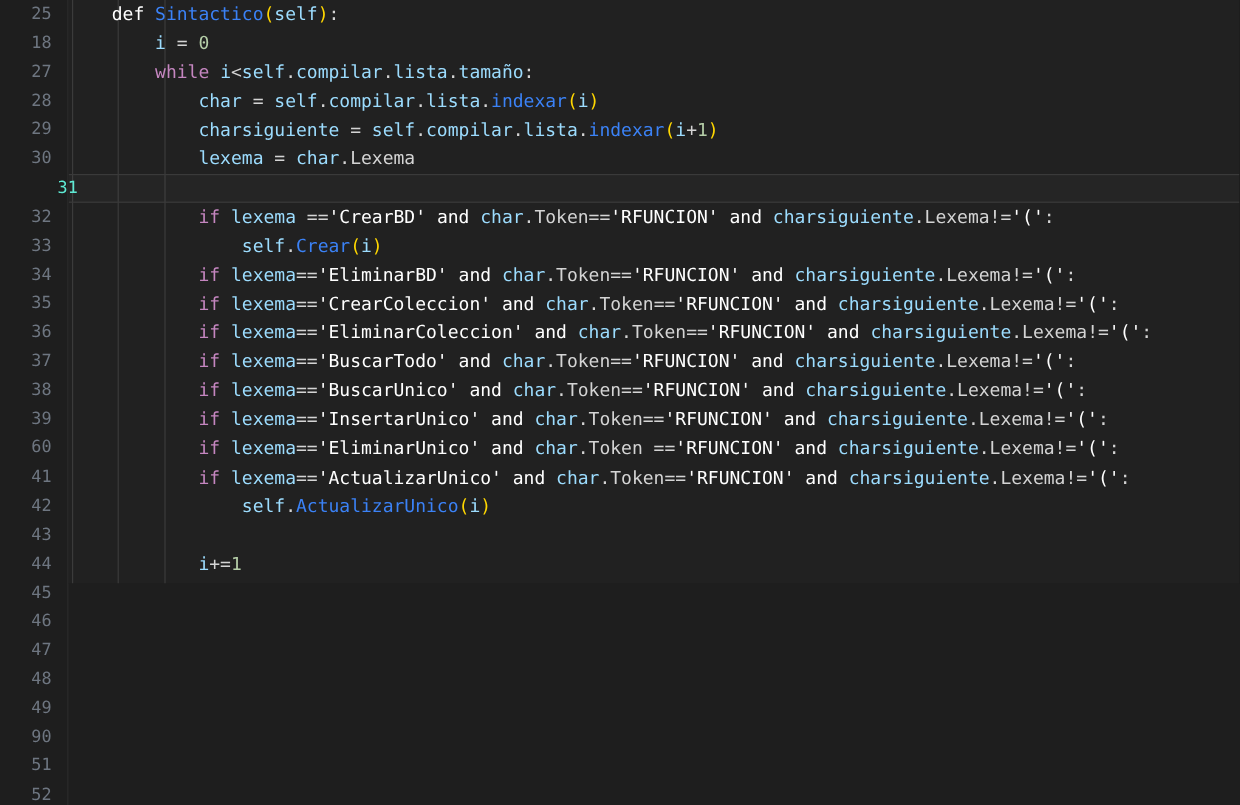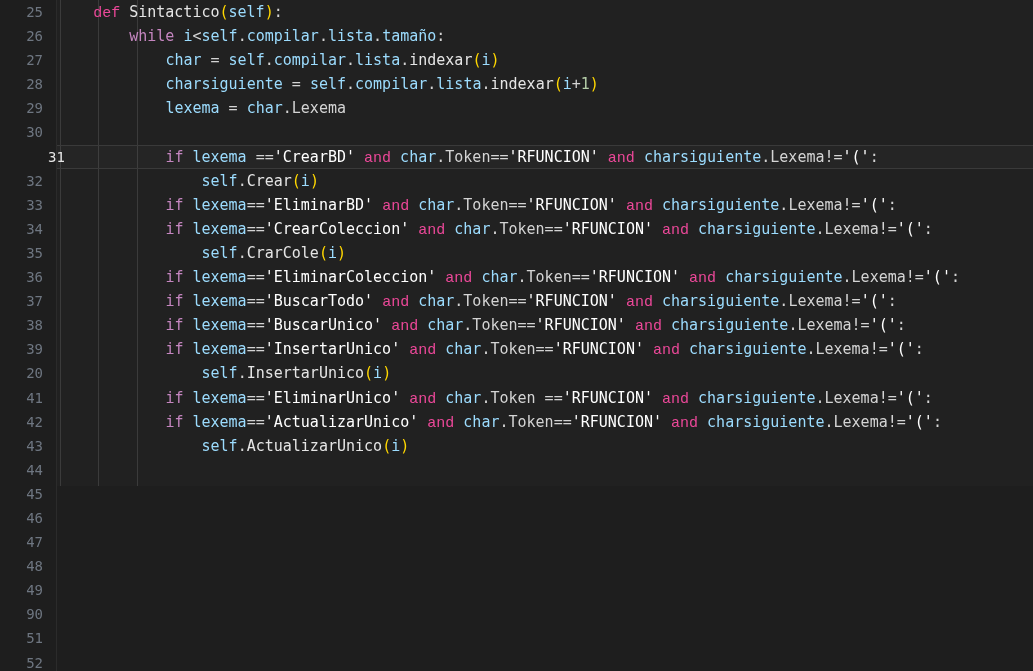--- a/index.html
+++ b/index.html
@@ -32,21 +32,21 @@
   }
   .ln {
     height:24.1px;
     text-align:right;
     padding-right:14px;
     color:#6e7681;
     font-size:14px;
     font-family:"DejaVu Sans Mono", monospace;
     white-space:pre;
   }
-  .ln.active { color:#e5e5e5;margin-left:48px; }
+  .ln.active { color:#5eead4;margin-left:48px; }
   
   #code-area {
     position:relative;
     flex:1 1 auto;
     background:#212121;
     overflow:hidden;
   }
   
   .guide {
     position:absolute;
@@ -75,52 +75,52 @@
   .code-line {
     height:24.1px;
     white-space:pre;
     color:#d4d4d4;
     padding-left:0px;
     font-family:"DejaVu Sans Mono", monospace;
     font-size:15px;
   }
   
   .tok-kw      { color:#c586c0; }  
-  .tok-kw2     { color:#ec4899;font-family:Liberation Mono, monospace; }  
+  .tok-kw2     { color:#ffffff; }  
   .tok-var     { color:#9cdcfe; }  
-  .tok-fn      { color:#e5e5e5;margin-top:36px; }  
+  .tok-fn      { color:#3b82f6;margin-top:36px; }  
   .tok-str     { color:#ffffff; }  
   .tok-num     { color:#b5cea8; }  
   .tok-punct   { color:#d4d4d4; }  
   .tok-paren   { color:#ffd700; }  
   .tok-prop    { color:#d4d4d4; }  
 </style>
 </head>
 <body>
 
 <div id="editor">
 
   <div id="gutter">
     <div id="gutter-lines">
         <div class="ln">25</div>
-        <div class="ln">26</div>
+        <div class="ln">18</div>
         <div class="ln">27</div>
         <div class="ln">28</div>
         <div class="ln">29</div>
         <div class="ln">30</div>
         <div class="ln active">31</div>
         <div class="ln">32</div>
         <div class="ln">33</div>
         <div class="ln">34</div>
         <div class="ln">35</div>
         <div class="ln">36</div>
         <div class="ln">37</div>
         <div class="ln">38</div>
         <div class="ln">39</div>
-        <div class="ln">20</div>
+        <div class="ln">60</div>
         <div class="ln">41</div>
         <div class="ln">42</div>
         <div class="ln">43</div>
         <div class="ln">44</div>
         <div class="ln">45</div>
         <div class="ln">46</div>
         <div class="ln">47</div>
         <div class="ln">48</div>
         <div class="ln">49</div>
         <div class="ln">90</div>
@@ -130,35 +130,34 @@
     <div id="gutter-border"></div>
   </div>
 
   <div id="code-area">
     <div class="guide" id="guide-1"></div>
     <div class="guide" id="guide-2"></div>
     <div class="guide" id="guide-3"></div>
     <div id="active-line" style="top: 144.6px; height: 24.1px;"></div>
     <div id="code-lines">
         <div class="code-line">    <span class="tok-kw2">def</span><span class="tok-punct"> </span><span class="tok-fn">Sintactico</span><span class="tok-paren">(</span><span class="tok-var">self</span><span class="tok-paren">)</span><span class="tok-punct">:</span></div>
+        <div class="code-line">        <span class="tok-var">i</span><span class="tok-punct"> = </span><span class="tok-num">0</span></div>
         <div class="code-line">        <span class="tok-kw">while</span><span class="tok-punct"> </span><span class="tok-var">i</span><span class="tok-punct">&lt;</span><span class="tok-var">self</span><span class="tok-punct">.</span><span class="tok-var">compilar</span><span class="tok-punct">.</span><span class="tok-var">lista</span><span class="tok-punct">.</span><span class="tok-var">tamaño</span><span class="tok-punct">:</span></div>
         <div class="code-line">            <span class="tok-var">char</span><span class="tok-punct"> = </span><span class="tok-var">self</span><span class="tok-punct">.</span><span class="tok-var">compilar</span><span class="tok-punct">.</span><span class="tok-var">lista</span><span class="tok-punct">.</span><span class="tok-fn">indexar</span><span class="tok-paren">(</span><span class="tok-var">i</span><span class="tok-paren">)</span></div>
         <div class="code-line">            <span class="tok-var">charsiguiente</span><span class="tok-punct"> = </span><span class="tok-var">self</span><span class="tok-punct">.</span><span class="tok-var">compilar</span><span class="tok-punct">.</span><span class="tok-var">lista</span><span class="tok-punct">.</span><span class="tok-fn">indexar</span><span class="tok-paren">(</span><span class="tok-var">i</span><span class="tok-punct">+</span><span class="tok-num">1</span><span class="tok-paren">)</span></div>
         <div class="code-line">            <span class="tok-var">lexema</span><span class="tok-punct"> = </span><span class="tok-var">char</span><span class="tok-punct">.</span><span class="tok-prop">Lexema</span></div>
         <div class="code-line">&nbsp;</div>
         <div class="code-line">            <span class="tok-kw">if</span><span class="tok-punct"> </span><span class="tok-var">lexema</span><span class="tok-punct"> ==</span><span class="tok-str">'CrearBD'</span><span class="tok-punct"> </span><span class="tok-kw2">and</span><span class="tok-punct"> </span><span class="tok-var">char</span><span class="tok-punct">.</span><span class="tok-prop">Token</span><span class="tok-punct">==</span><span class="tok-str">'RFUNCION'</span><span class="tok-punct"> </span><span class="tok-kw2">and</span><span class="tok-punct"> </span><span class="tok-var">charsiguiente</span><span class="tok-punct">.</span><span class="tok-prop">Lexema</span><span class="tok-punct">!=</span><span class="tok-str">'('</span><span class="tok-punct">:</span></div>
         <div class="code-line">                <span class="tok-var">self</span><span class="tok-punct">.</span><span class="tok-fn">Crear</span><span class="tok-paren">(</span><span class="tok-var">i</span><span class="tok-paren">)</span></div>
         <div class="code-line">            <span class="tok-kw">if</span><span class="tok-punct"> </span><span class="tok-var">lexema</span><span class="tok-punct">==</span><span class="tok-str">'EliminarBD'</span><span class="tok-punct"> </span><span class="tok-kw2">and</span><span class="tok-punct"> </span><span class="tok-var">char</span><span class="tok-punct">.</span><span class="tok-prop">Token</span><span class="tok-punct">==</span><span class="tok-str">'RFUNCION'</span><span class="tok-punct"> </span><span class="tok-kw2">and</span><span class="tok-punct"> </span><span class="tok-var">charsiguiente</span><span class="tok-punct">.</span><span class="tok-prop">Lexema</span><span class="tok-punct">!=</span><span class="tok-str">'('</span><span class="tok-punct">:</span></div>
         <div class="code-line">            <span class="tok-kw">if</span><span class="tok-punct"> </span><span class="tok-var">lexema</span><span class="tok-punct">==</span><span class="tok-str">'CrearColeccion'</span><span class="tok-punct"> </span><span class="tok-kw2">and</span><span class="tok-punct"> </span><span class="tok-var">char</span><span class="tok-punct">.</span><span class="tok-prop">Token</span><span class="tok-punct">==</span><span class="tok-str">'RFUNCION'</span><span class="tok-punct"> </span><span class="tok-kw2">and</span><span class="tok-punct"> </span><span class="tok-var">charsiguiente</span><span class="tok-punct">.</span><span class="tok-prop">Lexema</span><span class="tok-punct">!=</span><span class="tok-str">'('</span><span class="tok-punct">:</span></div>
-        <div class="code-line">                <span class="tok-var">self</span><span class="tok-punct">.</span><span class="tok-fn">CrarCole</span><span class="tok-paren">(</span><span class="tok-var">i</span><span class="tok-paren">)</span></div>
         <div class="code-line">            <span class="tok-kw">if</span><span class="tok-punct"> </span><span class="tok-var">lexema</span><span class="tok-punct">==</span><span class="tok-str">'EliminarColeccion'</span><span class="tok-punct"> </span><span class="tok-kw2">and</span><span class="tok-punct"> </span><span class="tok-var">char</span><span class="tok-punct">.</span><span class="tok-prop">Token</span><span class="tok-punct">==</span><span class="tok-str">'RFUNCION'</span><span class="tok-punct"> </span><span class="tok-kw2">and</span><span class="tok-punct"> </span><span class="tok-var">charsiguiente</span><span class="tok-punct">.</span><span class="tok-prop">Lexema</span><span class="tok-punct">!=</span><span class="tok-str">'('</span><span class="tok-punct">:</span></div>
         <div class="code-line">            <span class="tok-kw">if</span><span class="tok-punct"> </span><span class="tok-var">lexema</span><span class="tok-punct">==</span><span class="tok-str">'BuscarTodo'</span><span class="tok-punct"> </span><span class="tok-kw2">and</span><span class="tok-punct"> </span><span class="tok-var">char</span><span class="tok-punct">.</span><span class="tok-prop">Token</span><span class="tok-punct">==</span><span class="tok-str">'RFUNCION'</span><span class="tok-punct"> </span><span class="tok-kw2">and</span><span class="tok-punct"> </span><span class="tok-var">charsiguiente</span><span class="tok-punct">.</span><span class="tok-prop">Lexema</span><span class="tok-punct">!=</span><span class="tok-str">'('</span><span class="tok-punct">:</span></div>
         <div class="code-line">            <span class="tok-kw">if</span><span class="tok-punct"> </span><span class="tok-var">lexema</span><span class="tok-punct">==</span><span class="tok-str">'BuscarUnico'</span><span class="tok-punct"> </span><span class="tok-kw2">and</span><span class="tok-punct"> </span><span class="tok-var">char</span><span class="tok-punct">.</span><span class="tok-prop">Token</span><span class="tok-punct">==</span><span class="tok-str">'RFUNCION'</span><span class="tok-punct"> </span><span class="tok-kw2">and</span><span class="tok-punct"> </span><span class="tok-var">charsiguiente</span><span class="tok-punct">.</span><span class="tok-prop">Lexema</span><span class="tok-punct">!=</span><span class="tok-str">'('</span><span class="tok-punct">:</span></div>
         <div class="code-line">            <span class="tok-kw">if</span><span class="tok-punct"> </span><span class="tok-var">lexema</span><span class="tok-punct">==</span><span class="tok-str">'InsertarUnico'</span><span class="tok-punct"> </span><span class="tok-kw2">and</span><span class="tok-punct"> </span><span class="tok-var">char</span><span class="tok-punct">.</span><span class="tok-prop">Token</span><span class="tok-punct">==</span><span class="tok-str">'RFUNCION'</span><span class="tok-punct"> </span><span class="tok-kw2">and</span><span class="tok-punct"> </span><span class="tok-var">charsiguiente</span><span class="tok-punct">.</span><span class="tok-prop">Lexema</span><span class="tok-punct">!=</span><span class="tok-str">'('</span><span class="tok-punct">:</span></div>
-        <div class="code-line">                <span class="tok-var">self</span><span class="tok-punct">.</span><span class="tok-fn">InsertarUnico</span><span class="tok-paren">(</span><span class="tok-var">i</span><span class="tok-paren">)</span></div>
         <div class="code-line">            <span class="tok-kw">if</span><span class="tok-punct"> </span><span class="tok-var">lexema</span><span class="tok-punct">==</span><span class="tok-str">'EliminarUnico'</span><span class="tok-punct"> </span><span class="tok-kw2">and</span><span class="tok-punct"> </span><span class="tok-var">char</span><span class="tok-punct">.</span><span class="tok-prop">Token</span><span class="tok-punct"> ==</span><span class="tok-str">'RFUNCION'</span><span class="tok-punct"> </span><span class="tok-kw2">and</span><span class="tok-punct"> </span><span class="tok-var">charsiguiente</span><span class="tok-punct">.</span><span class="tok-prop">Lexema</span><span class="tok-punct">!=</span><span class="tok-str">'('</span><span class="tok-punct">:</span></div>
         <div class="code-line">            <span class="tok-kw">if</span><span class="tok-punct"> </span><span class="tok-var">lexema</span><span class="tok-punct">==</span><span class="tok-str">'ActualizarUnico'</span><span class="tok-punct"> </span><span class="tok-kw2">and</span><span class="tok-punct"> </span><span class="tok-var">char</span><span class="tok-punct">.</span><span class="tok-prop">Token</span><span class="tok-punct">==</span><span class="tok-str">'RFUNCION'</span><span class="tok-punct"> </span><span class="tok-kw2">and</span><span class="tok-punct"> </span><span class="tok-var">charsiguiente</span><span class="tok-punct">.</span><span class="tok-prop">Lexema</span><span class="tok-punct">!=</span><span class="tok-str">'('</span><span class="tok-punct">:</span></div>
         <div class="code-line">                <span class="tok-var">self</span><span class="tok-punct">.</span><span class="tok-fn">ActualizarUnico</span><span class="tok-paren">(</span><span class="tok-var">i</span><span class="tok-paren">)</span></div>
         <div class="code-line">&nbsp;</div>
         <div class="code-line">            <span class="tok-var">i</span><span class="tok-punct">+=</span><span class="tok-num">1</span></div>
         <div class="code-line">        <span class="tok-var">self</span><span class="tok-punct">.</span><span class="tok-fn">crearArchivo</span><span class="tok-paren">(</span><span class="tok-paren">)</span></div>
       </div>
   </div>
 
 </div>

